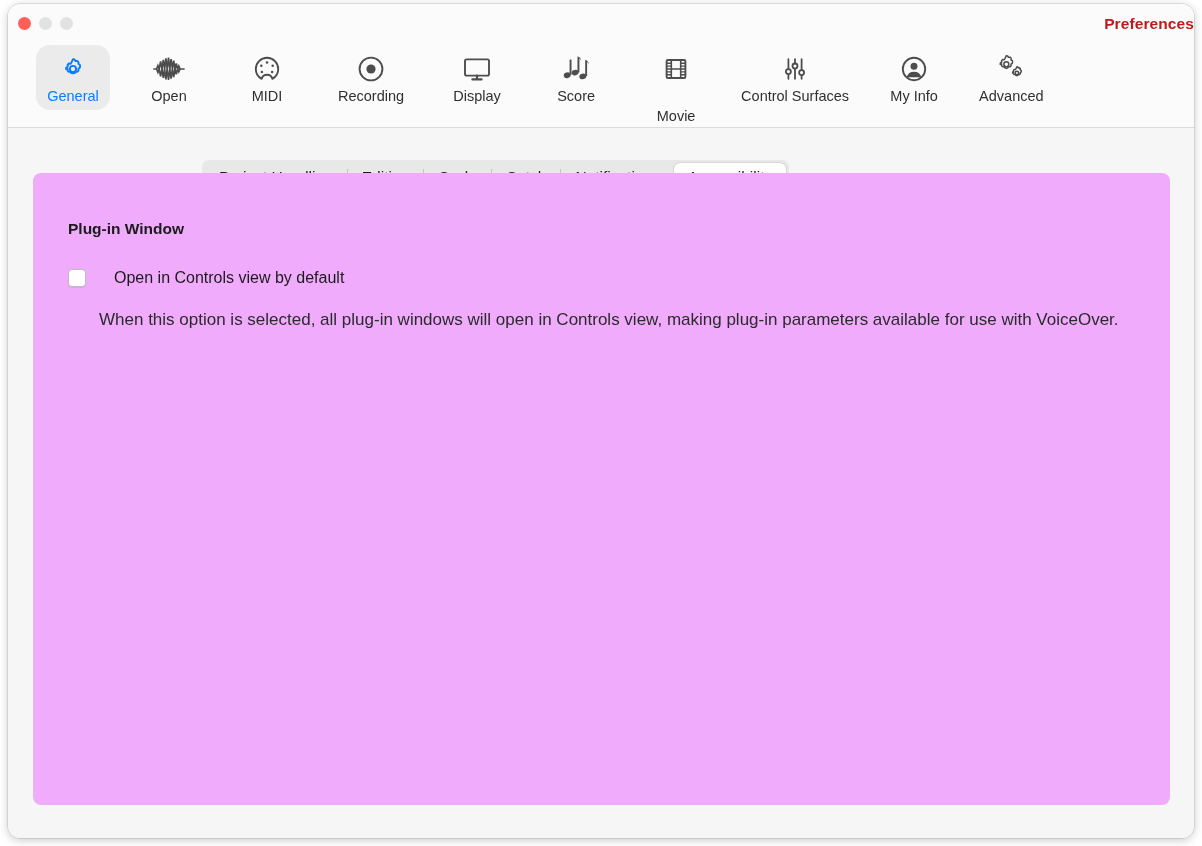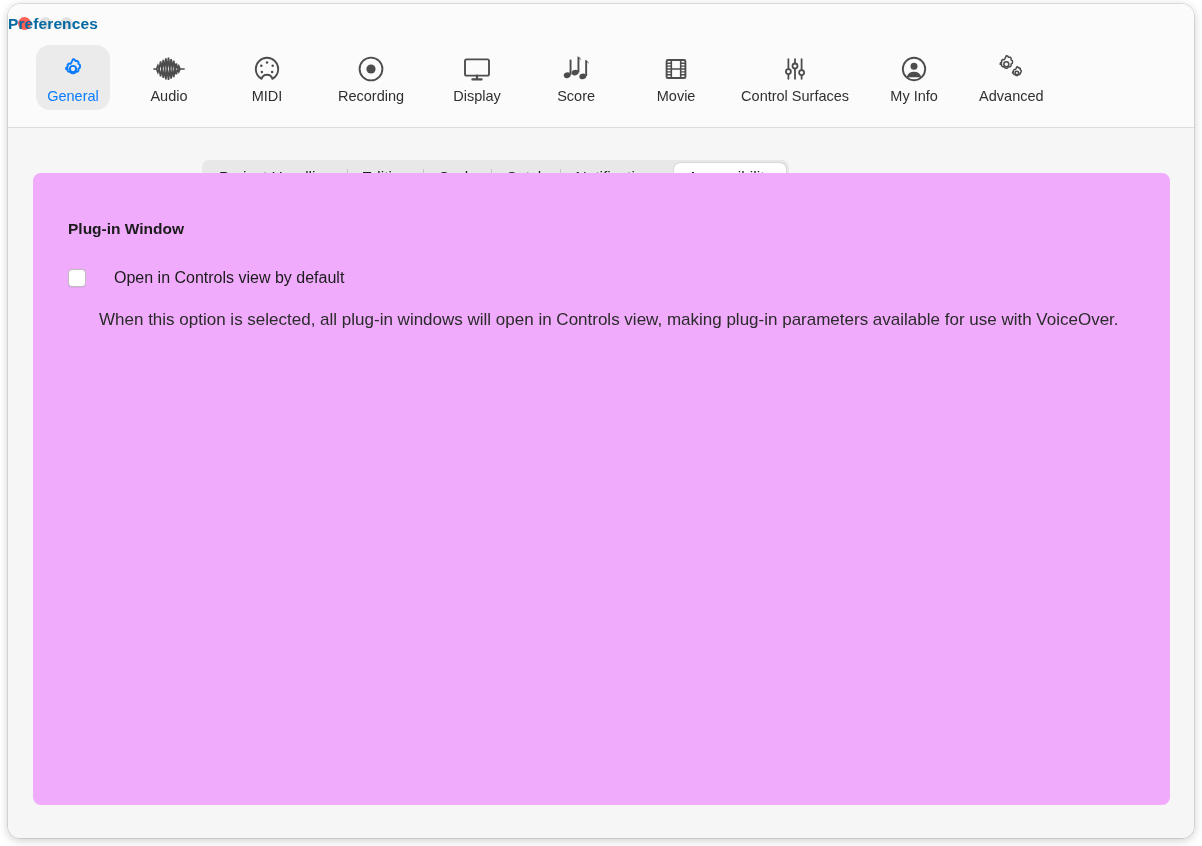--- a/index.html
+++ b/index.html
@@ -48,24 +48,24 @@
   }
   .light.close  { background: #ff5f57; }
   .light.min    { background: #e2e2e2; }
   .light.zoom   { background: #e2e2e2; }
 
   .win-title {
     position: absolute;
     top: 11px;
     left: 0;
     width: 100%;
-    text-align: left;
+    text-align: right;
     font-size: 15.5px;
     font-weight: bold;
-    color: #0369a1;
+    color: #b91c1c;
     letter-spacing: 0.1px;
   }
 
   .toolbar {
     position: absolute;
     top: 41px;
     left: 0;
     width: 100%;
     height: 76px;
     display: flex;
@@ -102,21 +102,21 @@
   .tb-item.selected .ic { color: #0a7cff; }
   .tb-item.selected .lb { color: #0a7cff; }
 
   
   .tb-general      { margin-left: 0px; }
   .tb-audio        { margin-left: 22px; }
   .tb-recording    { margin-left: 24px; }
   .tb-midi         { margin-left: 24px; }
   .tb-display      { margin-left: 26px; }
   .tb-score        { margin-left: 25px; }
-  .tb-movie        { margin-left: 26px; }
+  .tb-movie        { margin-left: 26px; gap: 20px; }
   .tb-automation   { margin-left: 25px; }
   .tb-control      { margin-left: 18px; }
   .tb-myinfo       { margin-left: 18px; }
   .tb-advanced     { margin-left: 18px; }
 
   
   .body-area {
     position: relative;
     height: 711px;
     background: #f6f6f6;
@@ -237,21 +237,21 @@
       </div>
 
       <div class="tb-item tb-audio">
         <span class="ic">
           <svg width="34" height="28" viewBox="0 0 34 28" fill="none" stroke="currentColor" stroke-width="1.7" stroke-linecap="round">
             <path d="M2 14h2.6M4.6 14l1.3-3.4L7.2 14M7.2 14l1.4-7.6L10 14M10 14l1.3-9.2L12.6 14M12.6 14l1.3-10.6L15.2 14M15.2 14l1.3-11.4L17.8 14M17.8 14l1.3-10L20.4 14M20.4 14l1.3-8.4L23 14M23 14l1.3-5.6L25.6 14M25.6 14l1.2-3L28 14M28 14h4"></path>
             <path d="M5.9 14l1.3 3.4M7.2 14l1.4 7.6M8.6 14l1.4 9.2M10 14l1.3 9.2M11.3 14l1.3 10.6M12.6 14l1.3 10.6M14 14l1.2 11.4M15.2 14l1.3 11.4M16.5 14l1.3 10M17.8 14l1.3 10M19.1 14l1.3 8.4M20.4 14l1.3 8.4M21.7 14l1.3 5.6M23 14l1.3 5.6M24.3 14l1.3 3M25.6 14l1.2 3" opacity="0"></path>
             <path d="M4.6 14l1.3 3.4L7.2 14l1.4 7.3L10 14l1.3 9L12.6 14l1.3 10.3L15.2 14l1.3 11L17.8 14l1.3 9.6L20.4 14l1.3 8.1L23 14l1.3 5.4L25.6 14l1.2 2.9L28 14"></path>
           </svg>
         </span>
-        <span class="lb">Audio</span>
+        <span class="lb">Open</span>
       </div>
 
       <div class="tb-item tb-midi">
         <span class="ic">
           <svg width="30" height="30" viewBox="0 0 30 30" fill="none" stroke="currentColor" stroke-width="1.9">
             <path d="M15 3.8a11.2 11.2 0 0 1 11.2 11.2 11.2 11.2 0 0 1-5.8 9.8 5.6 5.6 0 0 0-10.8 0A11.2 11.2 0 0 1 3.8 15 11.2 11.2 0 0 1 15 3.8z" stroke-linejoin="round"></path>
             <circle cx="15" cy="8.6" r="1.25" fill="currentColor" stroke="none"></circle>
             <circle cx="9.3" cy="11.8" r="1.25" fill="currentColor" stroke="none"></circle>
             <circle cx="20.7" cy="11.8" r="1.25" fill="currentColor" stroke="none"></circle>
             <circle cx="9.9" cy="18" r="1.25" fill="currentColor" stroke="none"></circle>

